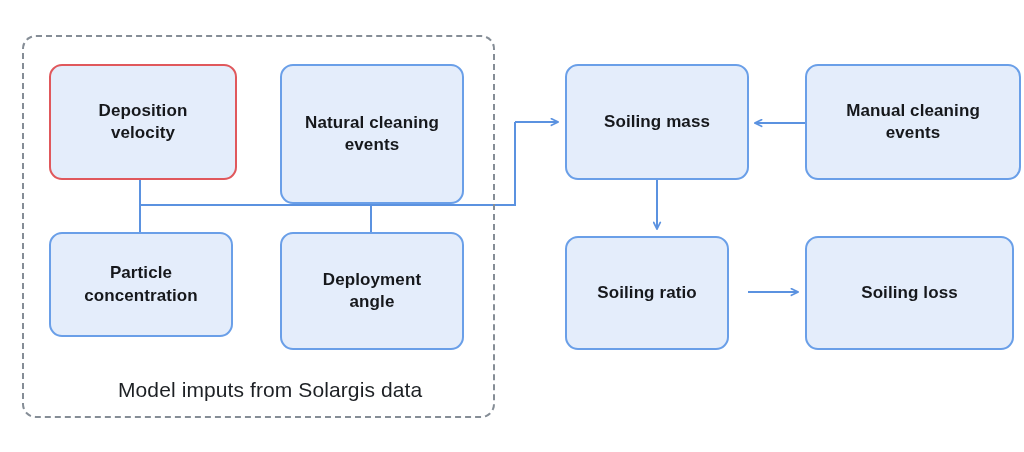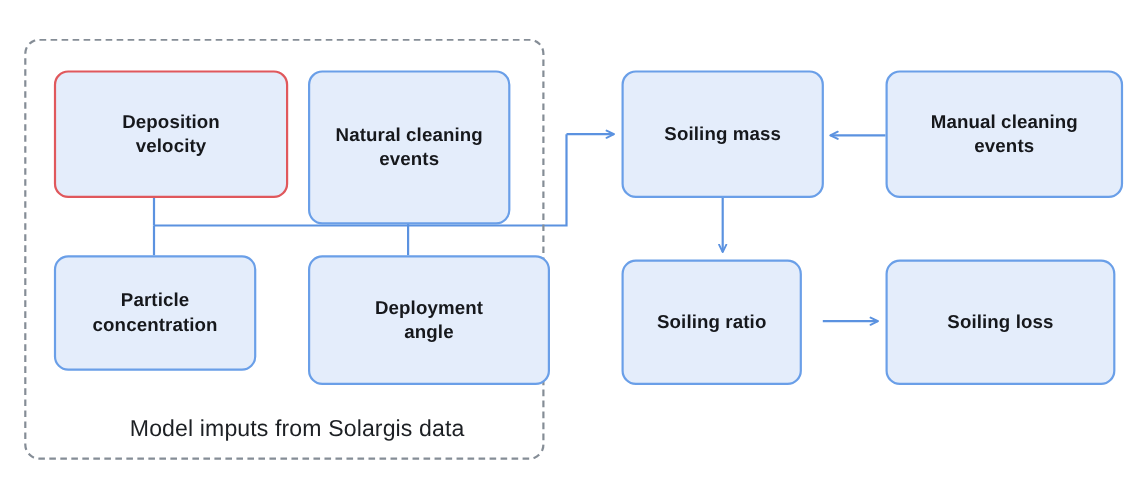--- a/index.html
+++ b/index.html
@@ -93,42 +93,42 @@
       <path d="M657,180 L657,229" marker-end="url(#arw)"></path>
 
       <path d="M748,292 L798,292" marker-end="url(#arw)"></path>
     </g>
   </svg>
 
   <div class="group-box" style="left:22px; top:35px; width:473px; height:383px;"></div>
 
   <div class="group-caption" style="left:118px; top:378px;">Model imputs from Solargis data</div>
 
-  <div class="node highlight" style="left:49px; top:64px; width:213px; height:116px;">
+  <div class="node highlight" style="left:49px; top:64px; width:188px; height:116px;">
     <div class="node-label">
       <span>Deposition</span><br>
       <span>velocity</span>
     </div>
   </div>
 
   <div class="node" style="left:280px; top:64px; width:184px; height:140px;">
     <div class="node-label">
       <span>Natural cleaning</span><br>
       <span>events</span>
     </div>
   </div>
 
   <div class="node" style="left:49px; top:232px; width:184px; height:105px;">
     <div class="node-label">
       <span>Particle</span><br>
       <span>concentration</span>
     </div>
   </div>
 
-  <div class="node" style="left:280px; top:232px; width:220px; height:118px;">
+  <div class="node" style="left:280px; top:232px; width:184px; height:118px;">
     <div class="node-label">
       <span>Deployment</span><br>
       <span>angle</span>
     </div>
   </div>
 
   <div class="node" style="left:565px; top:64px; width:184px; height:116px;justify-content:center;">
     <div class="node-label">
       <span>Soiling mass</span><br>
     </div>

